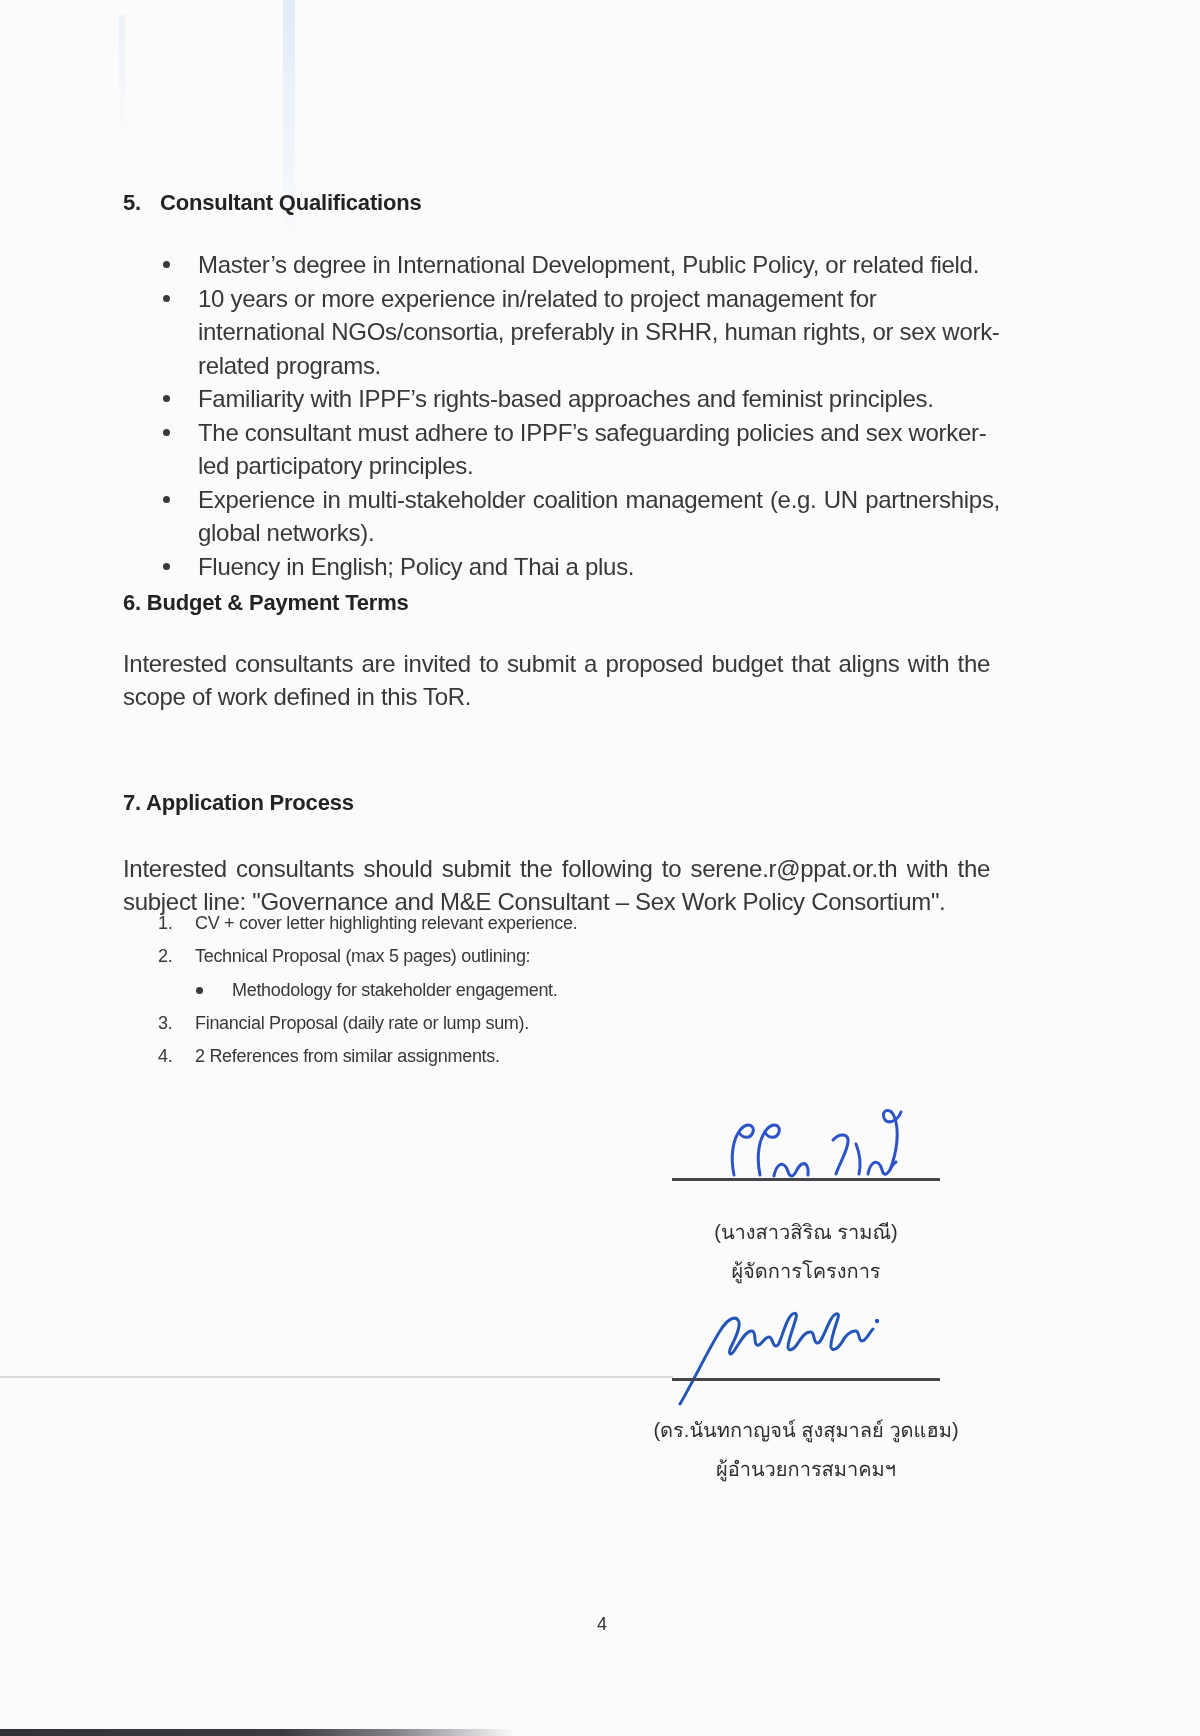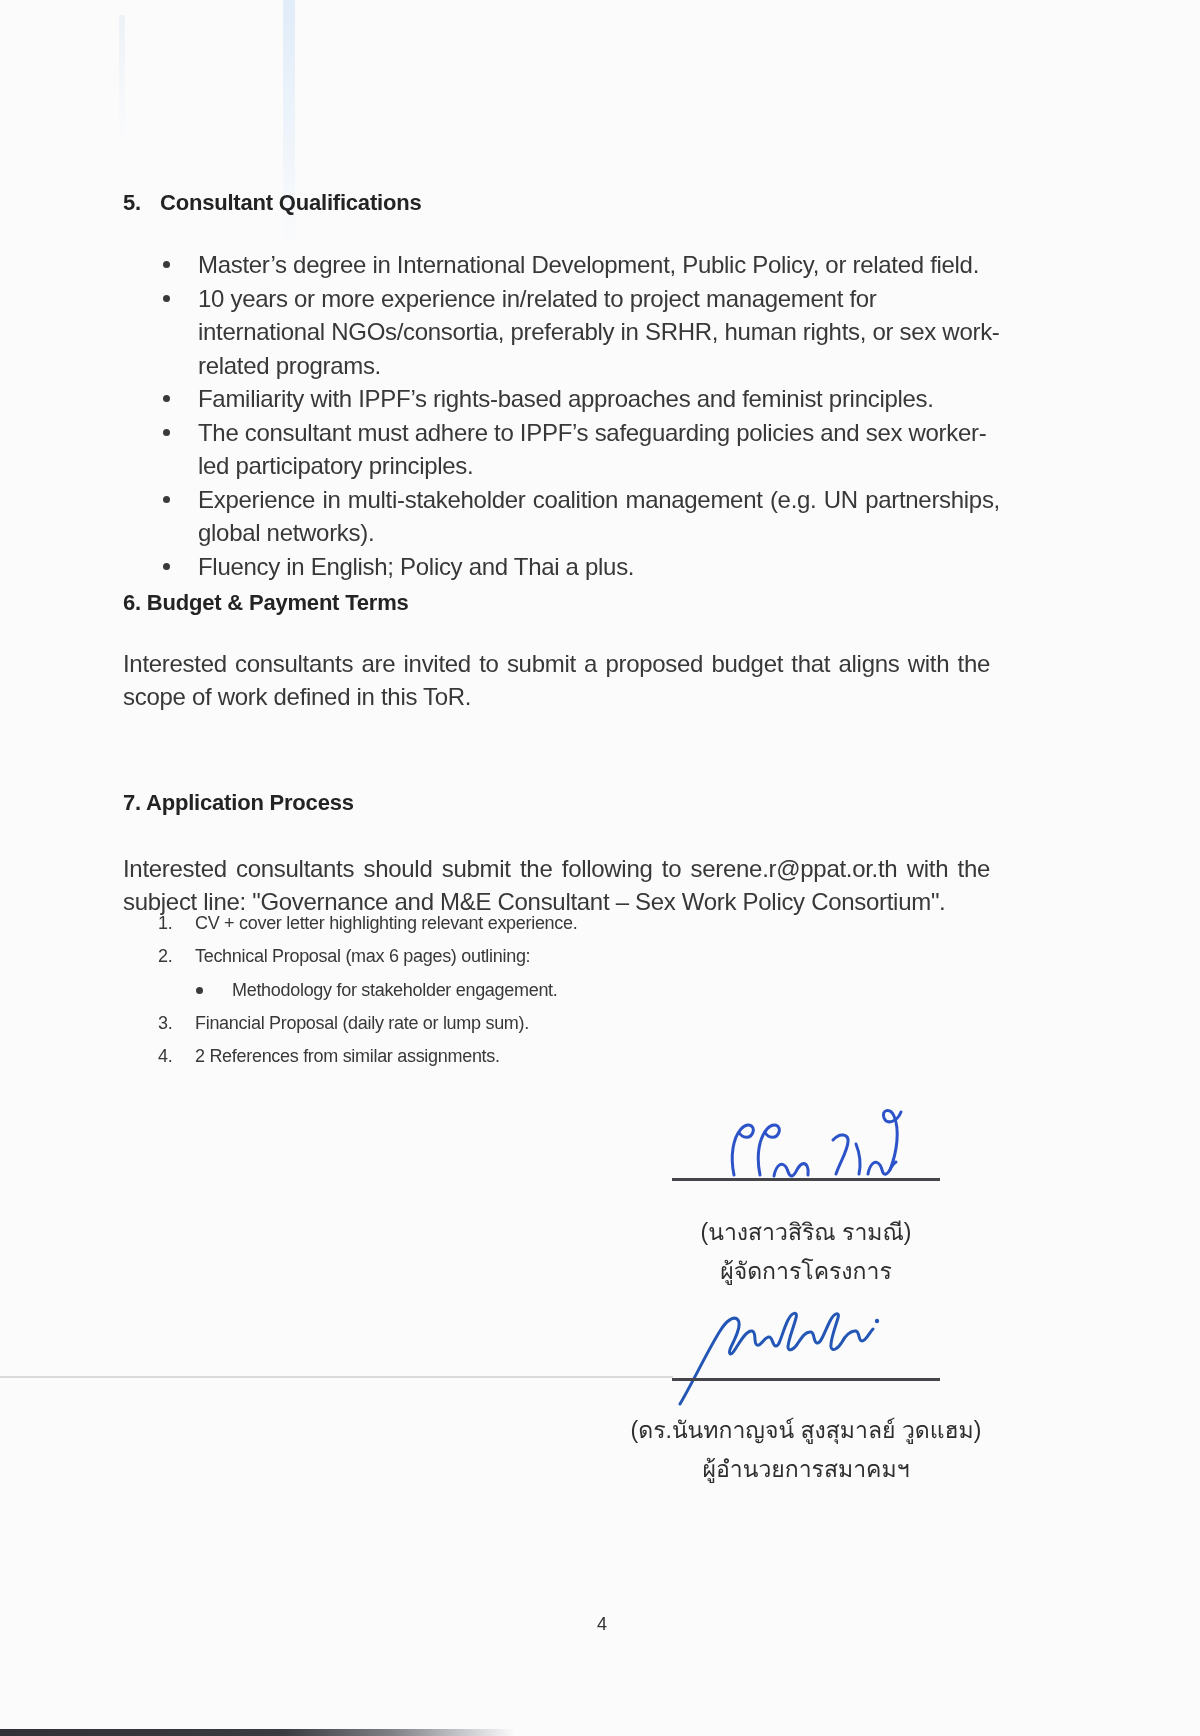--- a/index.html
+++ b/index.html
@@ -23,21 +23,21 @@
   .ilist{position:absolute;left:158px;top:907px;width:850px;font-size:18px;line-height:33.3px;letter-spacing:-0.3px;}
   .irow{display:flex;}
   .inum{width:37px;flex:none;}
   .itext{flex:1;}
   .srow{position:relative;padding-left:74px;}
   .sdot{position:absolute;left:38px;top:13px;width:7px;height:7px;border-radius:50%;background:#3a3a3a;}
   
   .sig-overlay{position:absolute;left:0;top:0;width:1200px;height:1736px;pointer-events:none;}
   .sigline{position:absolute;height:2.5px;background:#45454a;}
   .faintline{position:absolute;height:1.5px;background:#d9dadc;}
-  .sigblock{position:absolute;left:600px;width:412px;text-align:center;font-size:23px;line-height:39px;color:#2e2e2e;}
+  .sigblock{position:absolute;left:600px;width:412px;text-align:center;font-size:20px;line-height:39px;color:#2e2e2e;}
   .pagenum{position:absolute;left:582px;top:1614px;width:40px;text-align:center;font-size:18px;color:#333;}
   
   .streak1{position:absolute;left:283px;top:0;width:12px;height:250px;
     background:linear-gradient(180deg,rgba(203,224,246,0.55),rgba(203,224,246,0));}
   .streak2{position:absolute;left:119px;top:15px;width:6px;height:130px;
     background:linear-gradient(180deg,rgba(210,225,240,0.35),rgba(210,225,240,0));}
   .bottombar{position:absolute;left:0;top:1729px;width:515px;height:7px;
     background:linear-gradient(90deg,#313136 0%,#3a3b40 55%,#7e7f85 76%,#c8c9cc 90%,rgba(250,250,250,0) 100%);}
 </style>
 </head>
@@ -86,21 +86,21 @@
   <div class="h" style="left:123px;top:783px;margin-top:7px;">7. Application Process</div>
   <div class="para" style="top:832px;margin-top:20px;">Interested consultants should submit the following to serene.r@ppat.or.th with the subject line: "Governance and M&amp;E Consultant – Sex Work Policy Consortium".</div>
 
   <div class="ilist">
     <div class="irow">
       <span class="inum">1.</span>
       <span class="itext">CV + cover letter highlighting relevant experience.</span>
     </div>
     <div class="irow">
       <span class="inum">2.</span>
-      <span class="itext">Technical Proposal (max 6 pages) outlining:</span>
+      <span class="itext">Technical Proposal (max 5 pages) outlining:</span>
     </div>
     <div class="srow">
       <span class="sdot"></span>
       <span>Methodology for stakeholder engagement.</span>
     </div>
     <div class="irow">
       <span class="inum">3.</span>
       <span class="itext">Financial Proposal (daily rate or lump sum).</span>
     </div>
     <div class="irow">

